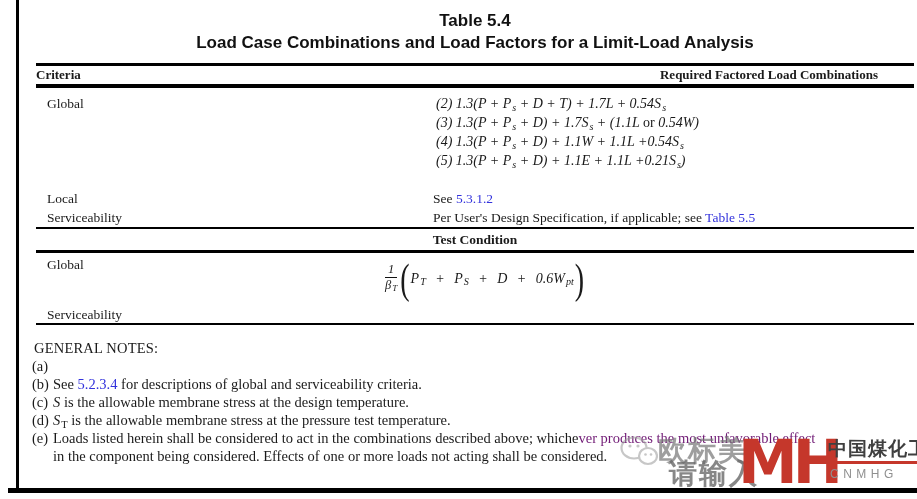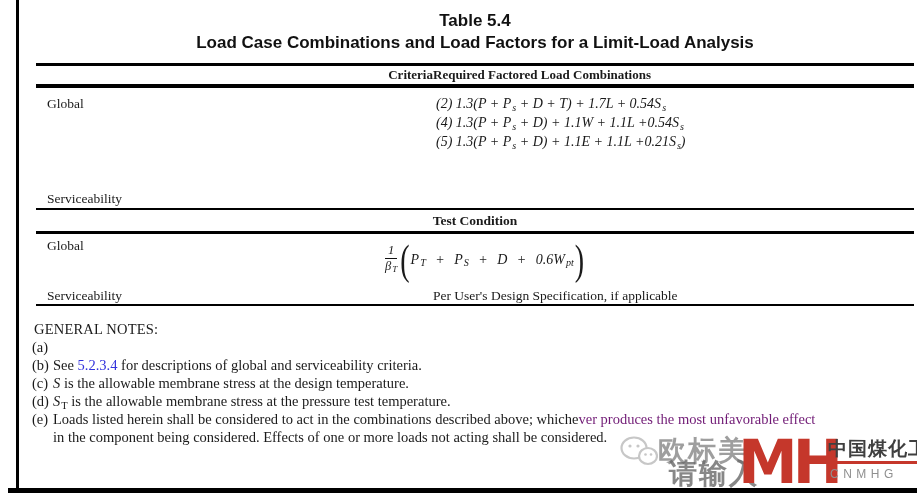--- a/index.html
+++ b/index.html
@@ -18,22 +18,22 @@
   .title-block .t1 { font-size:17px; line-height:21px; }
   .title-block .t2 { font-size:17px; line-height:23px; }
 
   .tbl { margin-left:28px; width:878px; }
   .rule-thick { height:3px; background:#000; }
   .rule-med   { height:2px; background:#000; }
   .rule-thin  { height:1px; background:#000; }
   .rule-sp9   { margin-top:9px; }
 
   .hdr-row { display:flex; height:18px; line-height:18px; font-weight:bold; font-size:13px; }
-  .hdr-row .c1 { width:397px; text-align:right; }
-  .hdr-row .c2 { flex:1; text-align:left; padding-right:36px; }
+  .hdr-row .c1 { width:397px; text-align:left; }
+  .hdr-row .c2 { flex:1; text-align:right; padding-right:36px; }
 
   .sec-hdr { height:21px; line-height:21px; text-align:center; font-weight:bold; font-size:13.5px; }
 
   .row { display:flex; font-size:13.5px; }
   .row .c1 { width:397px; padding-left:11px; }
   .row .c2 { flex:1; padding-left:0px; }
   .row-19 { height:19px; line-height:19px; }
   .row-17 { height:17px; line-height:17px; }
 
   .global-design { padding-top:6px; height:101px; }
@@ -93,28 +93,38 @@
         <div class="c2">Required Factored Load Combinations</div>
       </div>
       <div class="rule-thin"></div>
 
       <div class="rule-thick"></div>
 
       <div class="row global-design">
         <div class="c1">Global</div>
         <div class="c2 math">
           <div class="formula-line">(2) 1.3(P + P<sub>s</sub> + D + T) + 1.7L + 0.54S<sub>s</sub></div>
+          <div class="formula-line">(3) 1.3(P + P<sub>s</sub> + D) + 1.7S<sub>s</sub> + (1.1L <span class="rm">or</span> 0.54W)</div>
           <div class="formula-line">(4) 1.3(P + P<sub>s</sub> + D) + 1.1W + 1.1L +0.54S<sub>s</sub></div>
           <div class="formula-line">(5) 1.3(P + P<sub>s</sub> + D) + 1.1E + 1.1L +0.21S<sub>s</sub>)</div>
         </div>
       </div>
 
+      <div class="row row-19">
+        <div class="c1">Local</div>
+        <div class="c2">
+          <span>See </span><span class="link">5.3.1.2</span>
+        </div>
+      </div>
 
       <div class="row row-19">
         <div class="c1">Serviceability</div>
+        <div class="c2">
+          <span>Per User's Design Specification, if applicable; see </span><span class="link">Table 5.5</span>
+        </div>
       </div>
 
       <div class="rule-med"></div>
       <div class="sec-hdr">Test Condition</div>
       <div class="rule-thick"></div>
 
       <div class="row test-global">
         <div class="c1">Global</div>
         <div class="c2">
           <div class="bigformula math">
@@ -125,21 +135,20 @@
             </span>
             <span class="bigparen">(</span>
             <span>P<sub>T</sub> + P<sub>S</sub> + D + 0.6W<sub>pt</sub></span>
             <span class="bigparen">)</span>
           </div>
         </div>
       </div>
 
       <div class="row row-17">
         <div class="c1">Serviceability</div>
-        <div class="c2">Per User's Design Specification, if applicable</div>
       </div>
 
       <div class="rule-med"></div>
     </div>
 
     <div class="notes">
       <div class="heading">GENERAL NOTES:</div>
 
       <div class="note-item">
         <span class="lbl">(a)</span>

